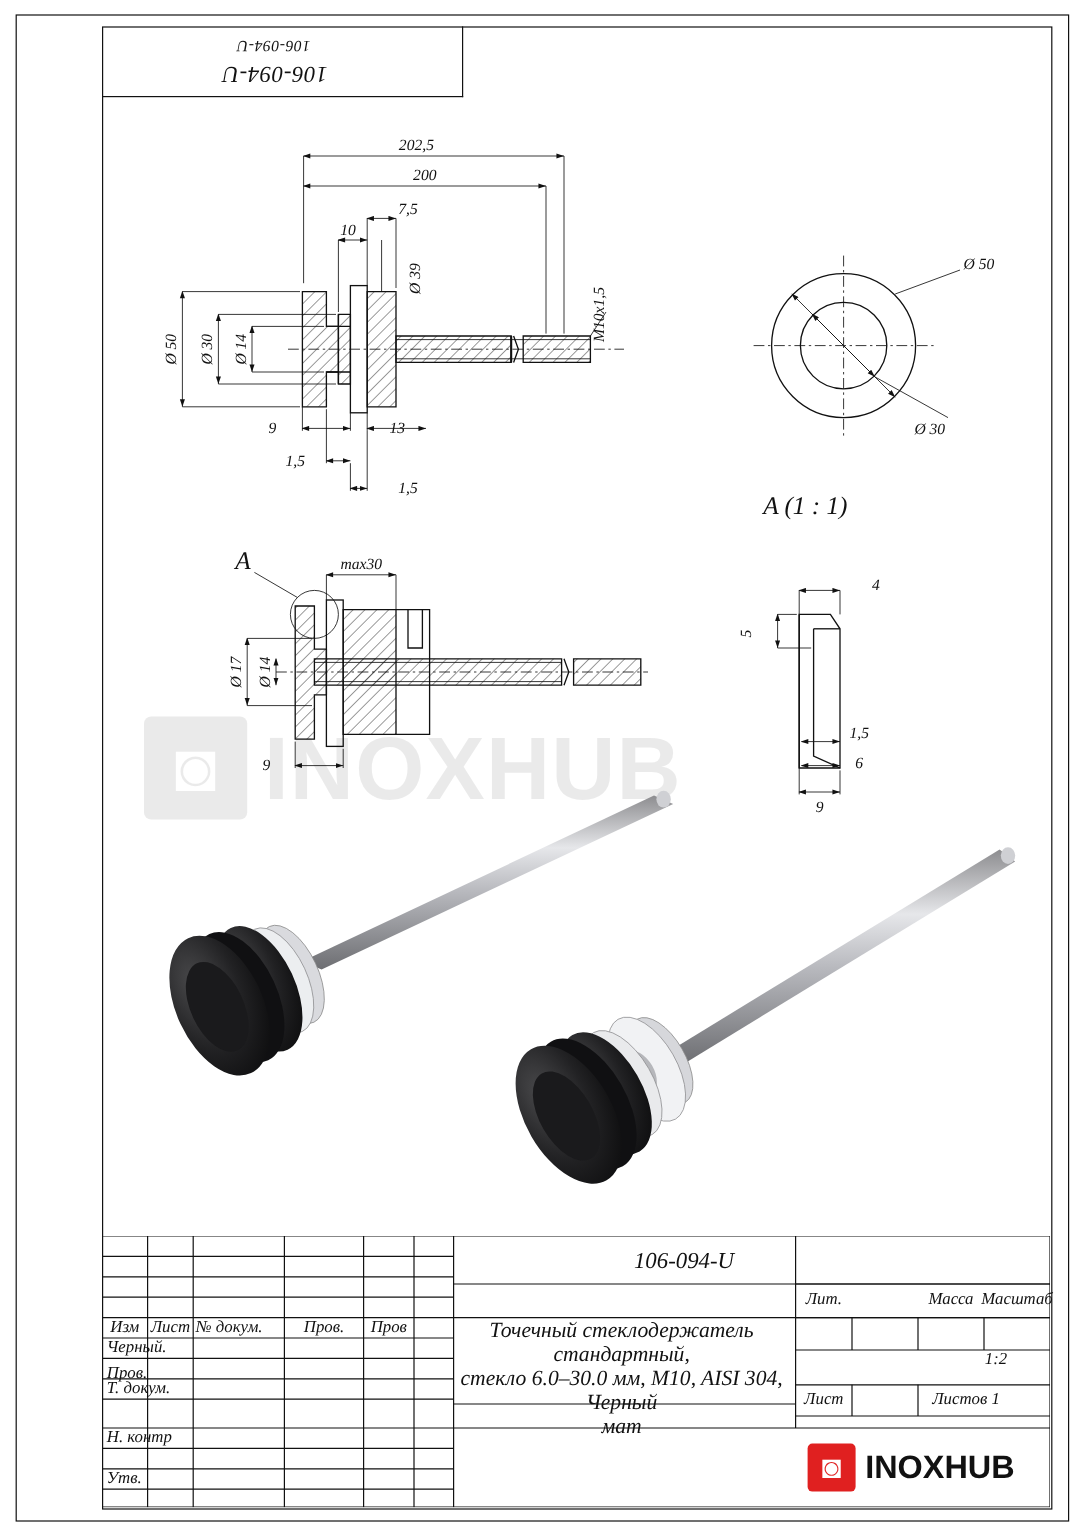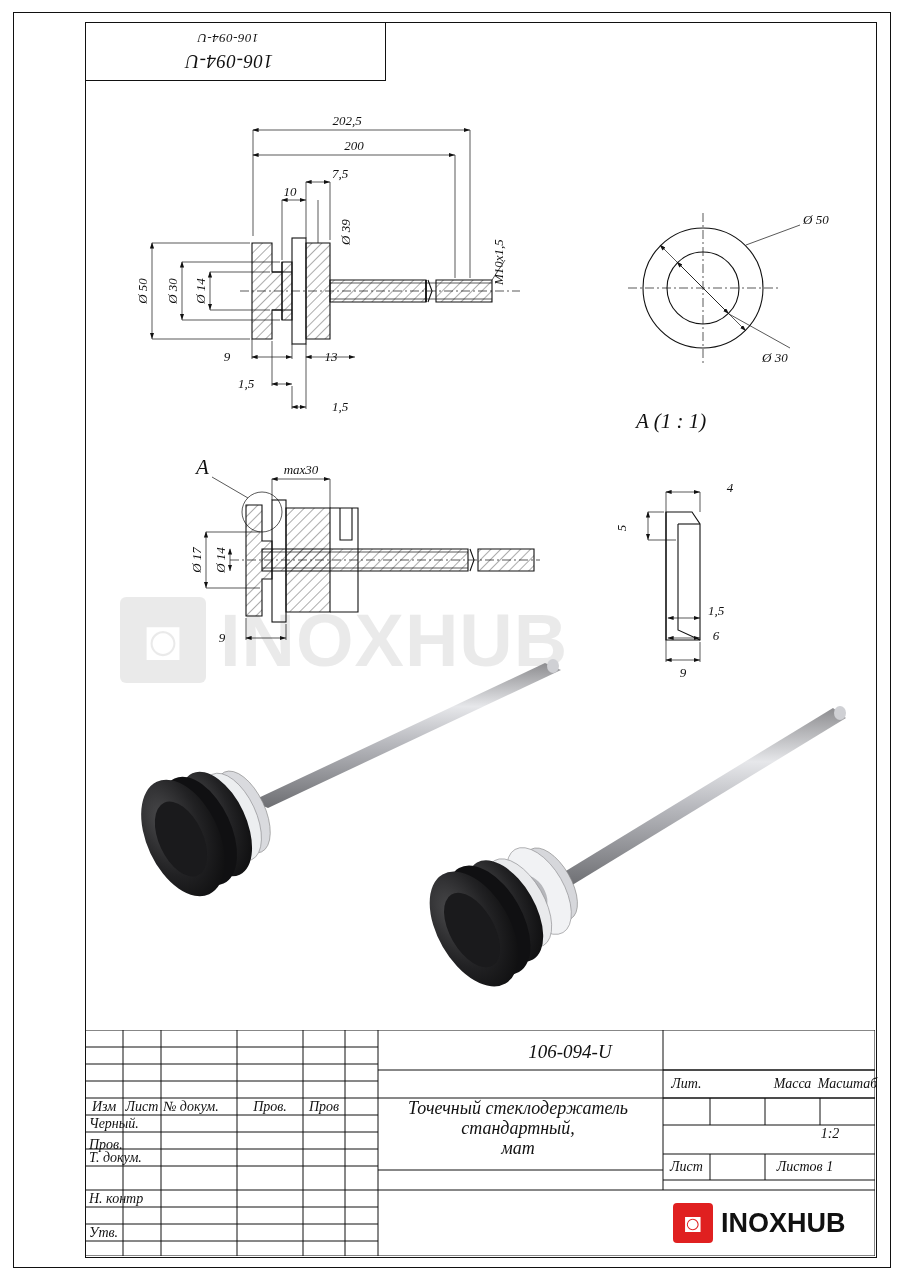--- a/index.html
+++ b/index.html
@@ -410,20 +410,21 @@
     <div class="tb-cell tb-center" style="left:680px;top:40px;width:55px;height:28px;">Масса</div>
     <div class="tb-cell tb-center" style="left:735px;top:40px;width:55px;height:28px;">Масштаб</div>
     <div class="tb-cell tb-center" style="left:578px;top:124px;width:47px;height:26px;">Лист</div>
     <div class="tb-cell tb-center" style="left:680px;top:124px;width:80px;height:26px;">Листов 1</div>
   </div>
 
   <div class="drawing-no">106-094-U</div>
 
   <div class="desc">
     <div>Точечный стеклодержатель стандартный,</div>
+    <div>стекло 6.0–30.0 мм, M10, AISI 304, Черный</div>
     <div>мат</div>
   </div>
 
   <div class="scale-val">1:2</div>
 
   <div class="logo-box">
     <div class="logo-badge">
         <span>◙</span>
       </div>
     <div class="logo-text">INOXHUB</div>

